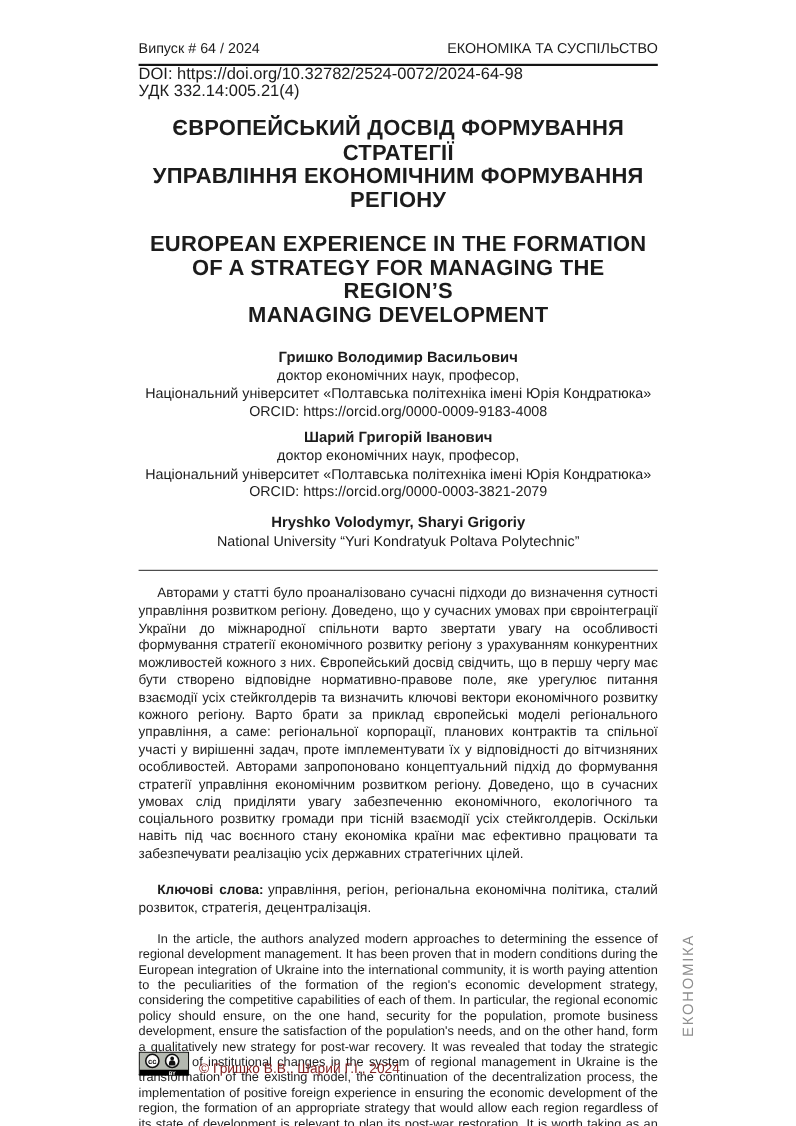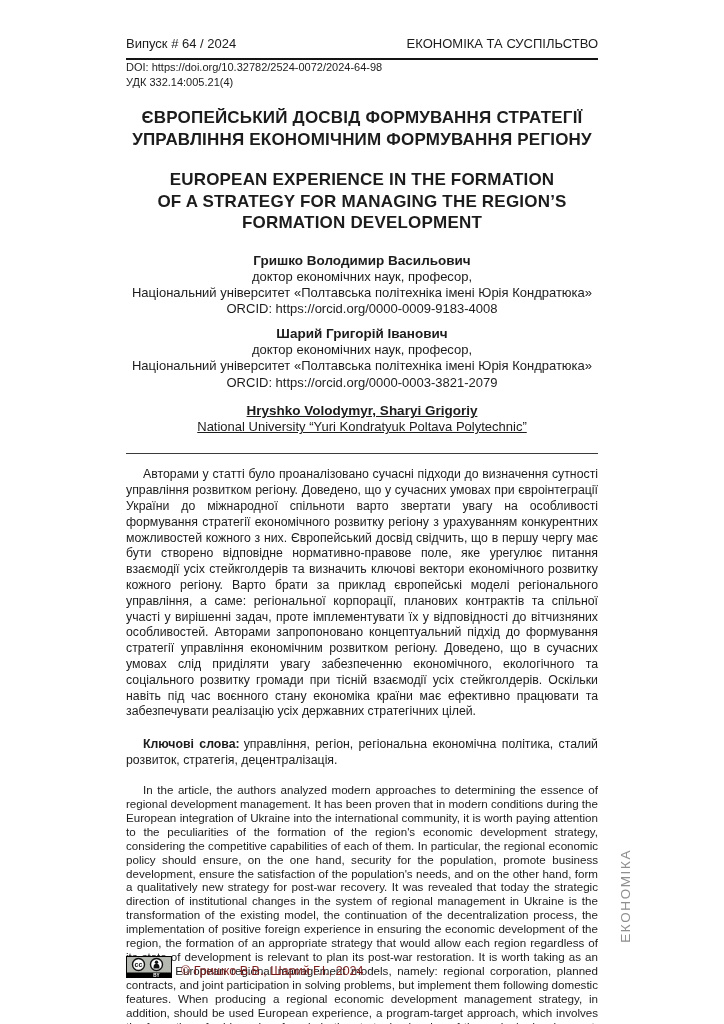--- a/index.html
+++ b/index.html
@@ -15,36 +15,36 @@
     padding:36px 62px 0 62px;
   }
   
   .page-header {
     display:flex; justify-content:space-between; align-items:flex-end;
     font-size:13px; line-height:15px;
     padding-bottom:7px;
     border-bottom:2px solid #141414;
   }
   
-  .meta p { margin:0; font-size:11px; line-height:15px; }
+  .meta p { margin:0; font-size:15px; line-height:15px; }
   .doi-line { margin-top:28px; }
   .udk-line { margin-top:15px; }
   
   .title-uk, .title-en {
     margin:0; text-align:center; font-weight:bold;
-    font-size:17px; line-height:21.5px; letter-spacing:0.2px;
+    font-size:20px; line-height:21.5px; letter-spacing:0.2px;
   }
   .title-uk { margin-top:17px; }
   .title-en { margin-top:19px; }
   .title-line { display:block; }
   
   .author-block { text-align:center; font-size:13px; line-height:16.3px; }
   .author-block.first { margin-top:19px; }
   .author-block.second { margin-top:8px; }
-  .author-block.latin { margin-top:12px;text-decoration:underline; }
+  .author-block.latin { margin-top:12px; }
   .a-name { font-weight:bold; font-size:13.5px; }
   .a-line { font-weight:normal; }
   
   .rule { border:none; border-top:1px solid #3a3a3a; margin:18px 0 0 0; }
   
   .abstract {
     margin:0; text-align:justify; text-indent:17px;
   }
   .abstract.uk { margin-top:13px; font-size:12.3px; line-height:15.8px; }
   .abstract.keywords { margin-top:17px; font-size:12.3px; line-height:15.8px; }
@@ -82,21 +82,21 @@
   </div>
 
   <h1 class="title-uk">
     <span class="title-line">ЄВРОПЕЙСЬКИЙ ДОСВІД ФОРМУВАННЯ СТРАТЕГІЇ</span>
     <span class="title-line">УПРАВЛІННЯ ЕКОНОМІЧНИМ ФОРМУВАННЯ РЕГІОНУ</span>
   </h1>
 
   <h2 class="title-en">
     <span class="title-line">EUROPEAN EXPERIENCE IN THE FORMATION</span>
     <span class="title-line">OF A STRATEGY FOR MANAGING THE REGION’S</span>
-    <span class="title-line">FORMATION DEVELOPMENT</span>
+    <span class="title-line">MANAGING DEVELOPMENT</span>
   </h2>
 
   <div class="author-block first">
     <div class="a-name">Гришко Володимир Васильович</div>
     <div class="a-line">доктор економічних наук, професор,</div>
     <div class="a-line">Національний університет «Полтавська політехніка імені Юрія Кондратюка»</div>
     <div class="a-line">ORCID: https://orcid.org/0000-0009-9183-4008</div>
   </div>
 
   <div class="author-block second">

